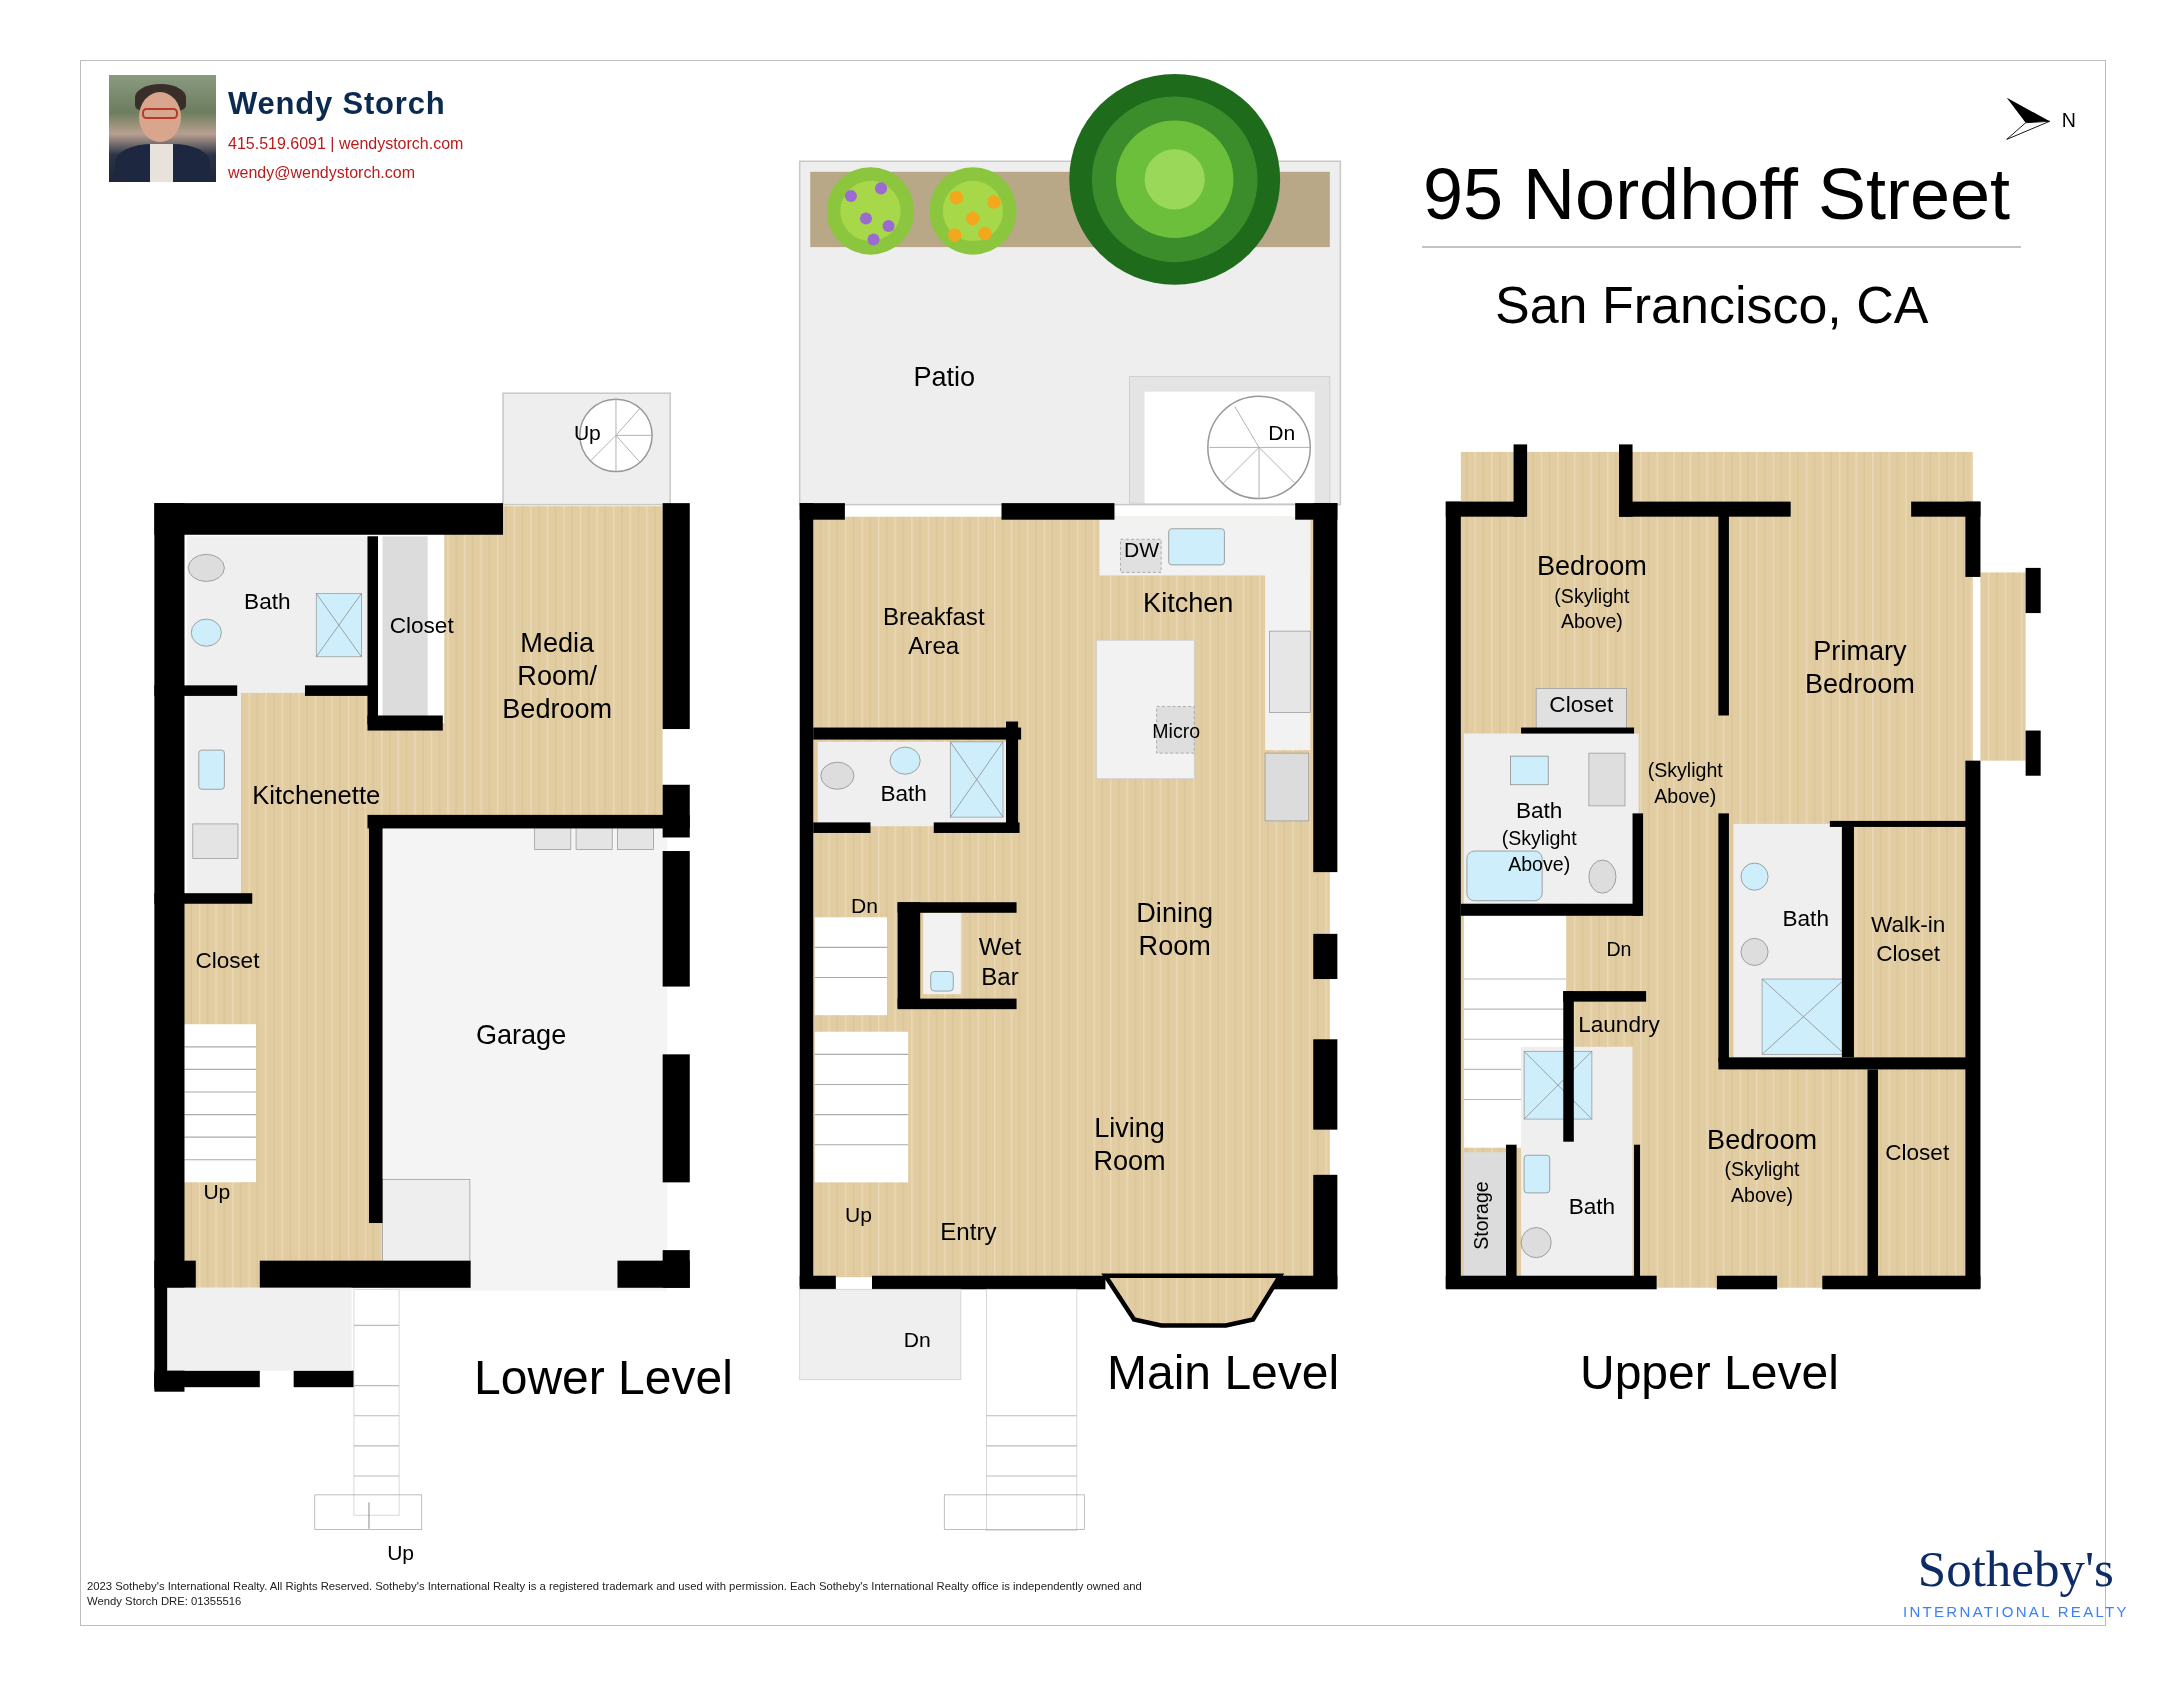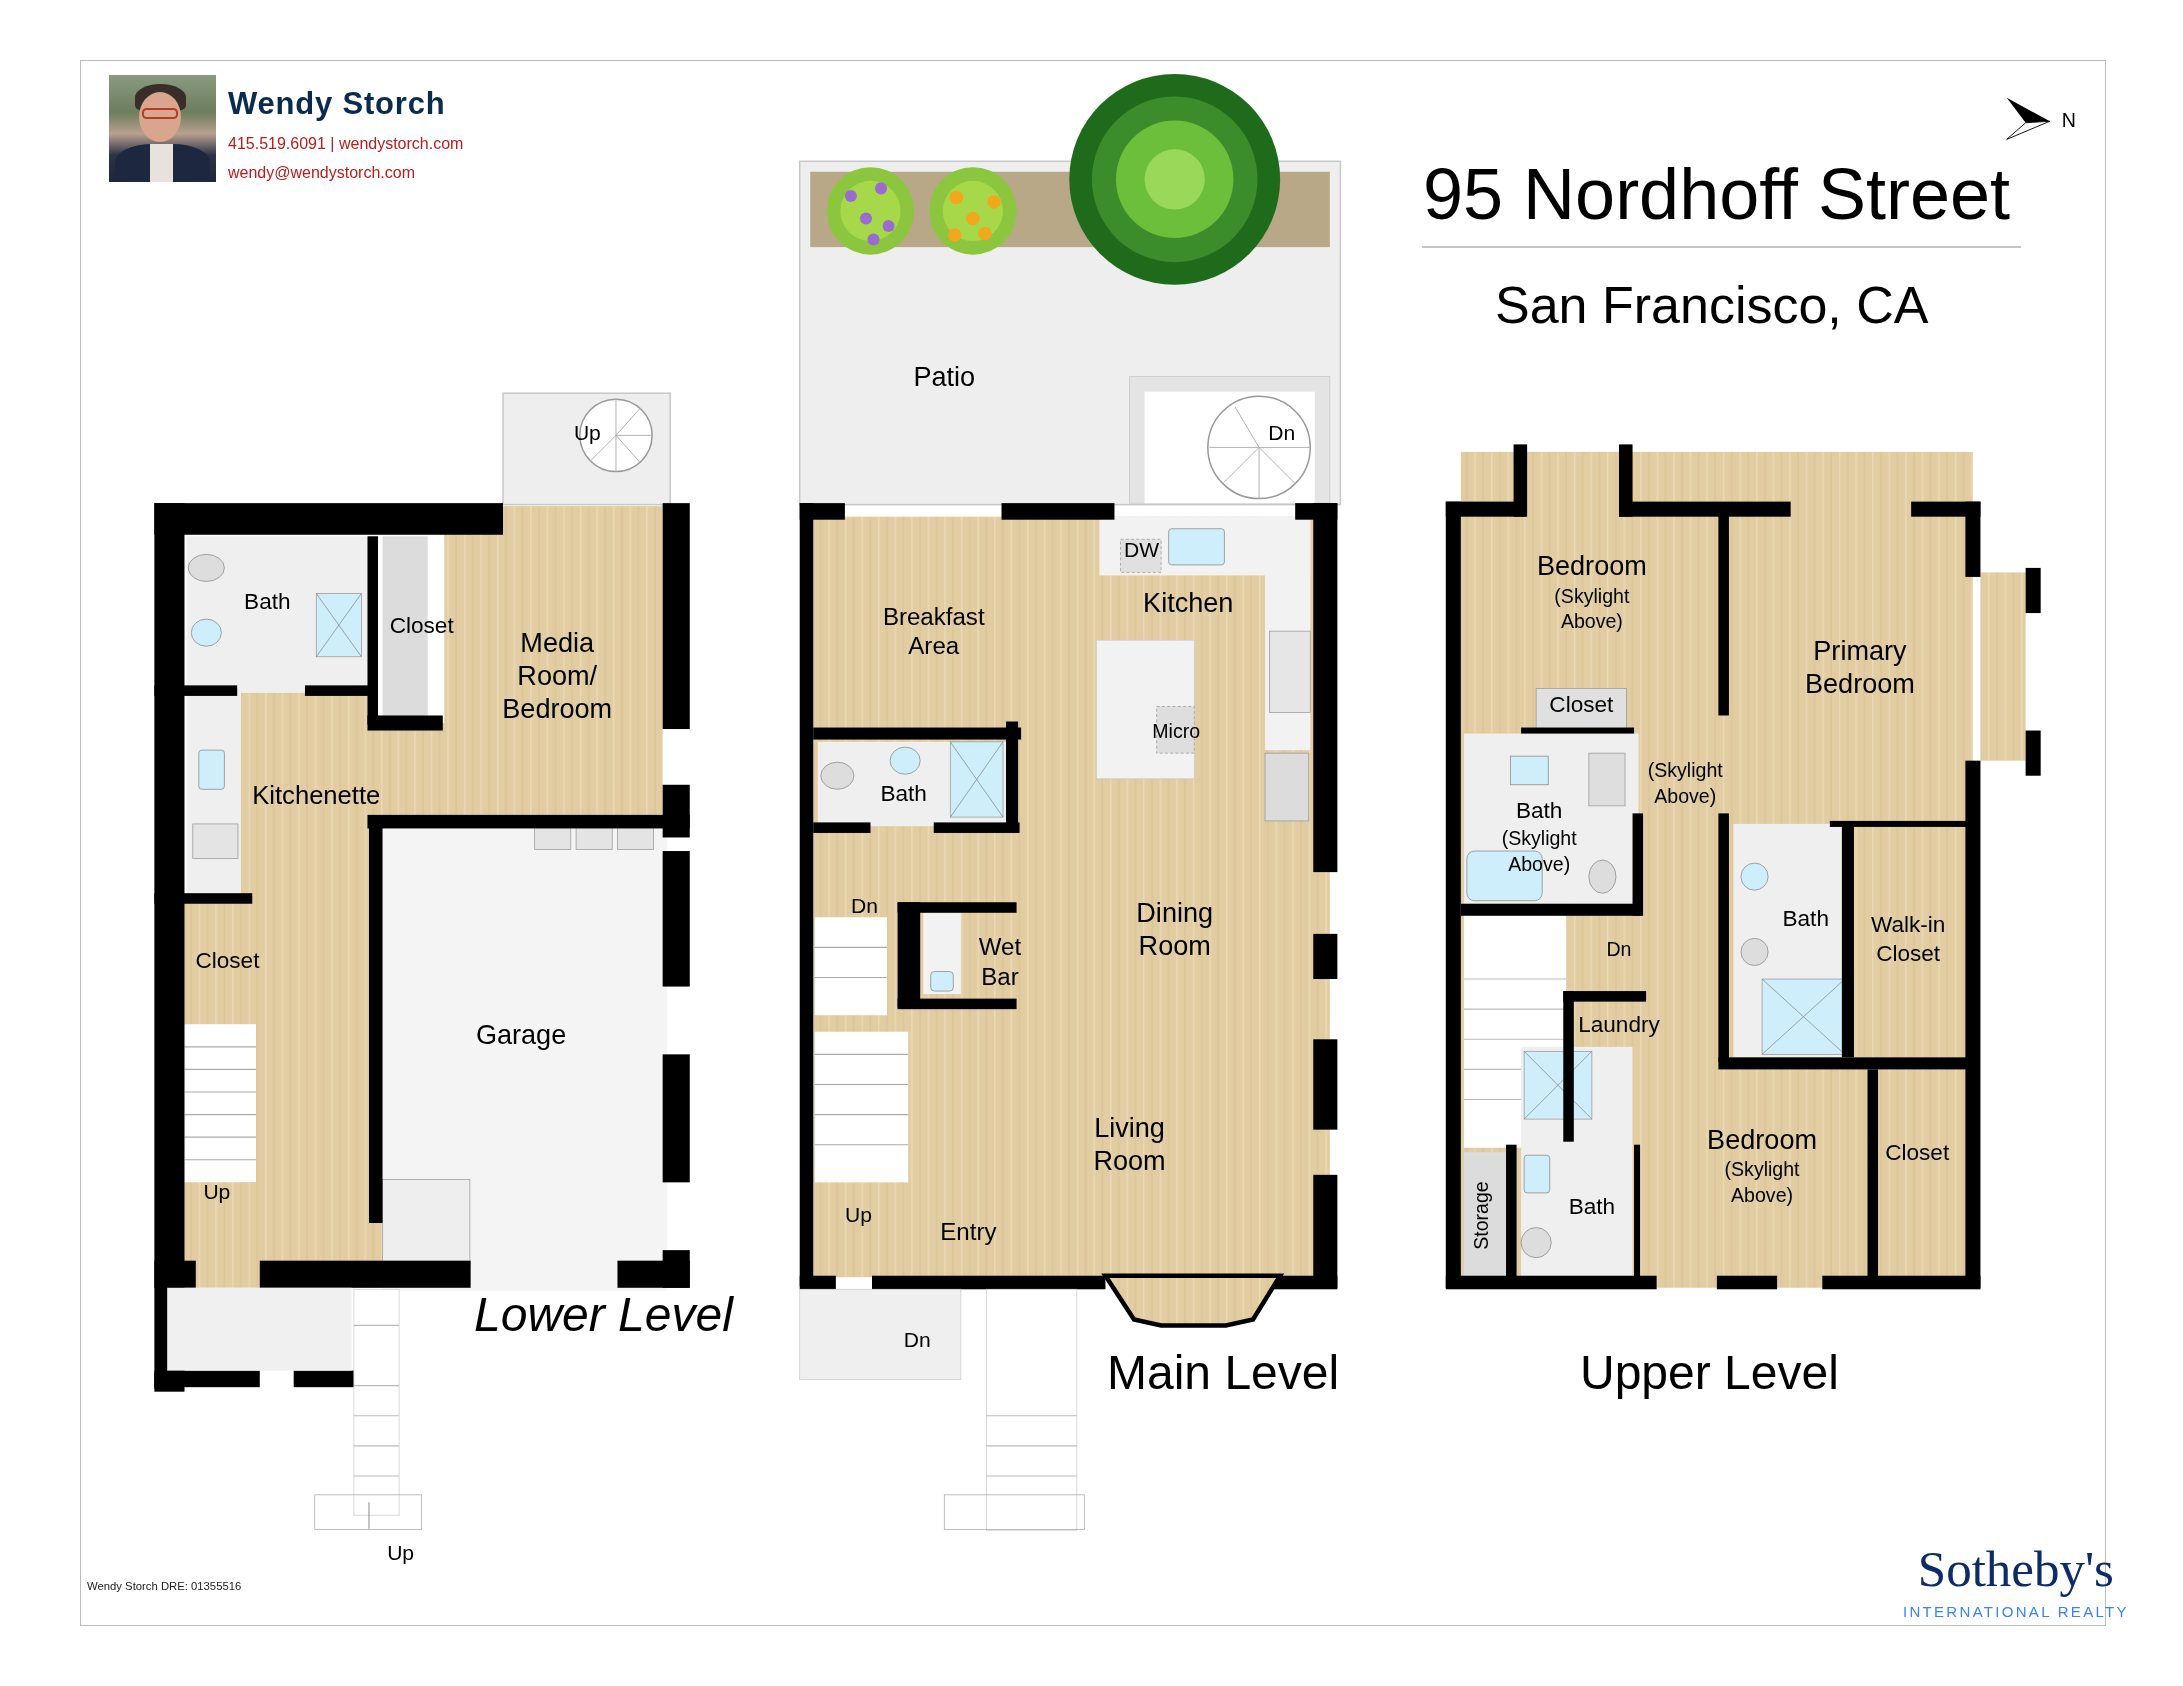--- a/index.html
+++ b/index.html
@@ -369,25 +369,26 @@
     <text class="rl" x="2150" y="1370" font-size="30">Laundry</text>
     <text class="rl" x="2340" y="1526" font-size="36">Bedroom</text>
     <text class="rl" x="2340" y="1562" font-size="26">(Skylight</text>
     <text class="rl" x="2340" y="1596" font-size="26">Above)</text>
     <text class="rl" x="2546" y="1540" font-size="30">Closet</text>
     <text class="rl" x="2114" y="1612" font-size="30">Bath</text>
     <text class="rl" x="1976" y="1614" font-size="26" transform="rotate(-90 1976 1614)">Storage</text>
   </g>
 </svg>
 
-<div class="level-label" style="left:474px; top:1287px;font-style:italic;">Lower Level</div>
+<div class="level-label" style="left:474px; top:1350px;">Lower Level</div>
 <div class="level-label" style="left:1107px; top:1345px;">Main Level</div>
 <div class="level-label" style="left:1580px; top:1345px;">Upper Level</div>
 
 <div class="footer">
+  <div>2023 Sotheby's International Realty. All Rights Reserved. Sotheby's International Realty is a registered trademark and used with permission. Each Sotheby's International Realty office is independently owned and</div>
   <div>Wendy Storch DRE: 01355516</div>
 </div>
 
 <div class="logo">
   <div class="logo-main">Sotheby's</div>
   <div class="logo-sub">INTERNATIONAL REALTY</div>
 </div>
 
 
 </body></html>

